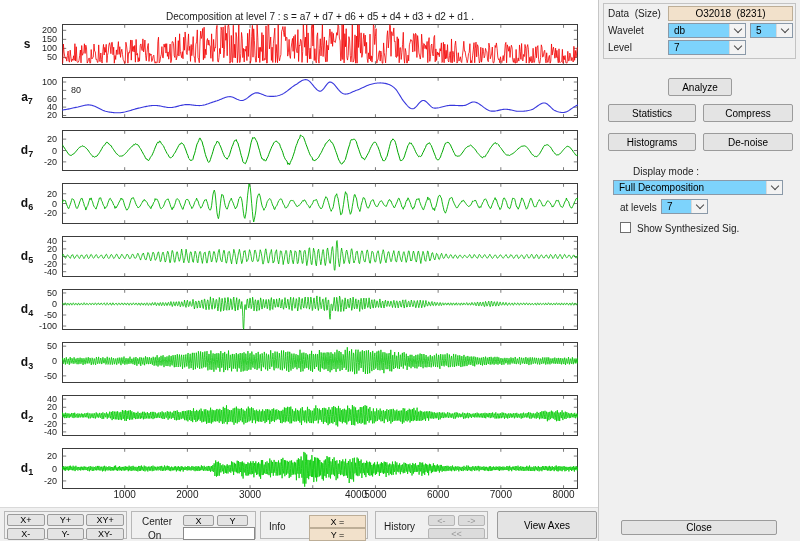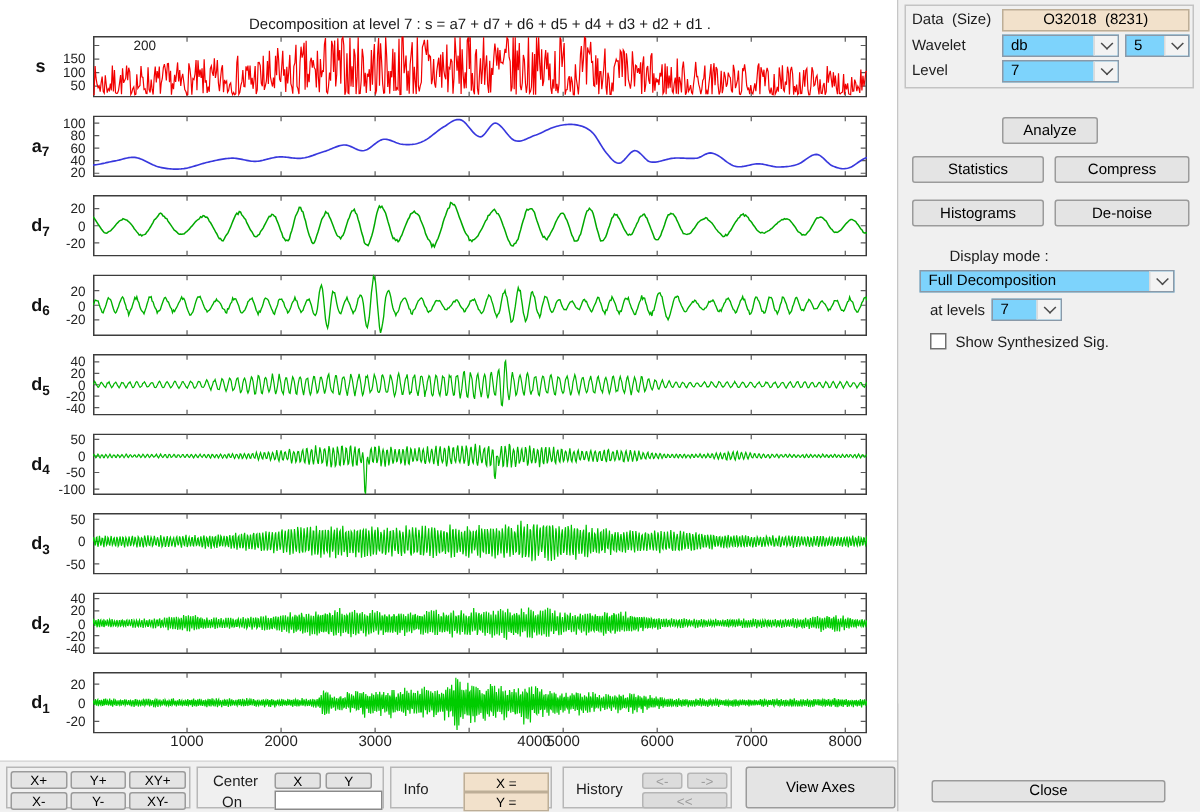--- a/index.html
+++ b/index.html
@@ -64,21 +64,21 @@
 </style>
 </head>
 <body>
 
 <div class="app">
 
   <div class="plot-region">
     <div class="plot-title">Decomposition at level 7 : s = a7 + d7 + d6 + d5 + d4 + d3 + d2 + d1 .</div>
     <div id="plots-area">
         <div class="plot-label" style="top: 36.5px;"><span>s</span></div>
-        <div class="ytick" style="top: 25.3216px; padding-left: 47px;">200</div>
+        <div class="ytick" style="top: 25.3216px;">200</div>
         <div class="ytick" style="top: 34.3524px;">150</div>
         <div class="ytick" style="top: 43.3833px;">100</div>
         <div class="ytick" style="top: 52.4141px;">50</div>
         <svg class="plot-svg" width="516" height="41" viewBox="0 0 516 41" style="left: 62px; top: 24px;">
           <rect x="0.5" y="0.5" width="515" height="40" fill="none" stroke="#3c3c3c" stroke-width="1"></rect>
           <line x1="62.689831126230104" y1="0.5" x2="62.689831126230104" y2="3.8" stroke="#5a5a5a" stroke-width="0.8"></line>
           <line x1="62.689831126230104" y1="40.5" x2="62.689831126230104" y2="37.2" stroke="#5a5a5a" stroke-width="0.8"></line>
           <line x1="125.37966225246021" y1="0.5" x2="125.37966225246021" y2="3.8" stroke="#5a5a5a" stroke-width="0.8"></line>
           <line x1="125.37966225246021" y1="40.5" x2="125.37966225246021" y2="37.2" stroke="#5a5a5a" stroke-width="0.8"></line>
           <line x1="188.06949337869034" y1="0.5" x2="188.06949337869034" y2="3.8" stroke="#5a5a5a" stroke-width="0.8"></line>
@@ -98,21 +98,21 @@
           <line x1="0.5" y1="15.352422907488988" x2="4.2" y2="15.352422907488988" stroke="#5a5a5a" stroke-width="0.8"></line>
           <line x1="515.5" y1="15.352422907488988" x2="511.8" y2="15.352422907488988" stroke="#5a5a5a" stroke-width="0.8"></line>
           <line x1="0.5" y1="24.38325991189427" x2="4.2" y2="24.38325991189427" stroke="#5a5a5a" stroke-width="0.8"></line>
           <line x1="515.5" y1="24.38325991189427" x2="511.8" y2="24.38325991189427" stroke="#5a5a5a" stroke-width="0.8"></line>
           <line x1="0.5" y1="33.41409691629956" x2="4.2" y2="33.41409691629956" stroke="#5a5a5a" stroke-width="0.8"></line>
           <line x1="515.5" y1="33.41409691629956" x2="511.8" y2="33.41409691629956" stroke="#5a5a5a" stroke-width="0.8"></line>
           <polyline points="0.0,39.18 0.7,38.96 1.4,20.01 2.0,27.96 2.7,32.16 3.4,34.48 4.1,33.30 4.8,37.16 5.4,31.43 6.1,27.10 6.8,36.90 7.5,38.17 8.2,26.14 8.8,32.17 9.5,37.70 10.2,35.13 10.9,36.36 11.6,31.79 12.2,36.31 12.9,19.69 13.6,37.03 14.3,22.76 15.0,37.76 15.6,38.28 16.3,38.17 17.0,36.37 17.7,31.42 18.4,26.00 19.0,38.87 19.7,21.54 20.4,31.25 21.1,29.62 21.8,28.13 22.4,19.77 23.1,29.52 23.8,21.15 24.5,23.97 25.2,39.07 25.8,37.92 26.5,35.21 27.2,33.92 27.9,39.15 28.6,38.77 29.2,25.56 29.9,34.97 30.6,33.85 31.3,32.98 32.0,20.04 32.6,27.26 33.3,27.65 34.0,35.62 34.7,35.15 35.4,38.30 36.0,38.35 36.7,20.91 37.4,35.73 38.1,37.70 38.8,28.99 39.4,35.46 40.1,39.05 40.8,27.55 41.5,20.41 42.2,31.00 42.8,23.35 43.5,28.25 44.2,20.32 44.9,38.50 45.5,31.36 46.2,28.33 46.9,21.12 47.6,18.78 48.3,22.75 48.9,29.69 49.6,18.54 50.3,18.37 51.0,30.78 51.7,23.19 52.3,39.19 53.0,31.51 53.7,35.46 54.4,25.92 55.1,30.64 55.7,24.93 56.4,17.62 57.1,30.38 57.8,22.72 58.5,33.35 59.1,28.06 59.8,25.24 60.5,30.42 61.2,35.66 61.9,36.92 62.5,39.18 63.2,39.13 63.9,18.24 64.6,21.97 65.3,28.14 65.9,39.17 66.6,28.41 67.3,29.05 68.0,25.48 68.7,15.96 69.3,36.16 70.0,16.16 70.7,27.34 71.4,22.46 72.1,28.02 72.7,21.51 73.4,38.18 74.1,15.46 74.8,31.09 75.5,29.48 76.1,37.89 76.8,33.68 77.5,37.18 78.2,21.67 78.9,19.92 79.5,24.17 80.2,26.58 80.9,14.89 81.6,27.98 82.3,23.96 82.9,16.02 83.6,31.23 84.3,36.81 85.0,28.55 85.7,21.67 86.3,19.51 87.0,37.41 87.7,29.25 88.4,31.34 89.1,30.01 89.7,37.53 90.4,36.37 91.1,32.24 91.8,31.21 92.5,37.65 93.1,39.19 93.8,37.60 94.5,39.13 95.2,38.45 95.9,17.63 96.5,13.19 97.2,38.90 97.9,37.55 98.6,32.82 99.3,30.27 99.9,22.63 100.6,33.66 101.3,33.83 102.0,20.21 102.7,23.15 103.3,19.72 104.0,29.08 104.7,19.63 105.4,32.37 106.1,27.92 106.7,35.21 107.4,28.94 108.1,20.06 108.8,38.69 109.5,36.00 110.1,17.75 110.8,17.63 111.5,19.70 112.2,31.56 112.9,33.50 113.5,13.14 114.2,35.91 114.9,33.30 115.6,29.96 116.3,16.66 116.9,32.04 117.6,9.79 118.3,27.32 119.0,30.98 119.7,33.69 120.3,27.63 121.0,34.78 121.7,13.24 122.4,26.19 123.1,7.96 123.7,14.85 124.4,28.69 125.1,30.57 125.8,20.85 126.5,9.92 127.1,26.49 127.8,22.24 128.5,37.37 129.2,20.53 129.8,31.69 130.5,23.83 131.2,12.60 131.9,31.78 132.6,34.29 133.2,38.45 133.9,20.22 134.6,17.90 135.3,5.90 136.0,33.54 136.6,35.07 137.3,38.71 138.0,17.85 138.7,7.11 139.4,14.48 140.0,12.04 140.7,4.50 141.4,35.75 142.1,3.18 142.8,34.23 143.4,25.20 144.1,30.76 144.8,17.01 145.5,14.52 146.2,21.12 146.8,16.06 147.5,21.04 148.2,22.22 148.9,34.31 149.6,9.82 150.2,26.85 150.9,37.48 151.6,15.42 152.3,27.44 153.0,23.26 153.6,23.56 154.3,5.54 155.0,1.35 155.7,37.15 156.4,38.13 157.0,33.58 157.7,24.43 158.4,29.85 159.1,3.20 159.8,6.37 160.4,23.93 161.1,2.96 161.8,33.70 162.5,25.46 163.2,1.44 163.8,16.30 164.5,9.38 165.2,31.76 165.9,2.07 166.6,0.80 167.2,6.16 167.9,39.19 168.6,36.69 169.3,11.43 170.0,38.01 170.6,38.38 171.3,1.21 172.0,33.72 172.7,20.23 173.4,33.99 174.0,8.53 174.7,12.95 175.4,38.73 176.1,26.92 176.8,0.80 177.4,38.37 178.1,38.32 178.8,29.62 179.5,8.47 180.2,14.31 180.8,33.60 181.5,24.46 182.2,37.95 182.9,25.14 183.6,27.19 184.2,22.13 184.9,36.59 185.6,9.28 186.3,32.49 187.0,14.08 187.6,5.40 188.3,38.96 189.0,36.22 189.7,12.53 190.4,1.31 191.0,33.20 191.7,4.82 192.4,16.69 193.1,31.76 193.8,38.14 194.4,37.92 195.1,0.80 195.8,13.84 196.5,33.99 197.2,23.29 197.8,38.53 198.5,23.37 199.2,27.52 199.9,8.58 200.6,36.71 201.2,10.92 201.9,36.50 202.6,34.57 203.3,35.58 204.0,1.90 204.6,39.02 205.3,38.99 206.0,0.80 206.7,0.80 207.4,24.86 208.0,20.26 208.7,12.99 209.4,36.48 210.1,23.18 210.8,38.47 211.4,19.18 212.1,11.96 212.8,4.10 213.5,38.55 214.2,20.48 214.8,29.81 215.5,38.74 216.2,0.80 216.9,33.43 217.5,36.86 218.2,33.06 218.9,30.70 219.6,7.36 220.3,5.37 220.9,2.53 221.6,8.58 222.3,12.63 223.0,2.57 223.7,16.69 224.3,12.94 225.0,13.76 225.7,32.14 226.4,28.36 227.1,15.38 227.7,31.43 228.4,34.41 229.1,24.07 229.8,18.80 230.5,14.44 231.1,27.32 231.8,12.27 232.5,34.41 233.2,10.62 233.9,22.89 234.5,26.68 235.2,28.81 235.9,5.61 236.6,37.53 237.3,21.10 237.9,21.80 238.6,15.26 239.3,17.11 240.0,38.41 240.7,27.61 241.3,0.80 242.0,12.08 242.7,23.21 243.4,13.10 244.1,31.79 244.7,0.80 245.4,38.63 246.1,8.90 246.8,26.33 247.5,34.91 248.1,24.15 248.8,34.88 249.5,2.79 250.2,0.80 250.9,22.01 251.5,0.80 252.2,36.53 252.9,24.64 253.6,36.34 254.3,38.89 254.9,12.62 255.6,8.82 256.3,35.16 257.0,39.18 257.7,24.61 258.3,14.78 259.0,31.92 259.7,21.89 260.4,0.80 261.1,32.57 261.7,21.09 262.4,12.95 263.1,32.35 263.8,37.94 264.5,16.50 265.1,37.63 265.8,21.30 266.5,25.93 267.2,14.30 267.9,5.03 268.5,10.06 269.2,19.79 269.9,7.77 270.6,22.31 271.3,9.33 271.9,17.65 272.6,17.57 273.3,18.44 274.0,14.08 274.7,8.61 275.3,11.23 276.0,1.06 276.7,2.26 277.4,14.11 278.1,16.90 278.7,36.93 279.4,33.91 280.1,0.80 280.8,35.51 281.5,0.80 282.1,38.95 282.8,9.69 283.5,22.75 284.2,4.66 284.9,33.37 285.5,36.09 286.2,31.34 286.9,12.64 287.6,15.89 288.3,31.31 288.9,37.87 289.6,31.96 290.3,0.80 291.0,38.12 291.7,36.92 292.3,34.01 293.0,10.83 293.7,39.19 294.4,12.03 295.1,39.19 295.7,0.80 296.4,23.51 297.1,0.80 297.8,18.27 298.5,29.12 299.1,8.82 299.8,33.36 300.5,29.94 301.2,15.49 301.8,9.34 302.5,22.15 303.2,11.09 303.9,29.50 304.6,18.35 305.2,34.38 305.9,38.64 306.6,28.83 307.3,35.05 308.0,10.08 308.6,36.73 309.3,31.82 310.0,38.12 310.7,31.47 311.4,0.80 312.0,2.65 312.7,20.57 313.4,12.66 314.1,4.64 314.8,39.14 315.4,35.97 316.1,35.70 316.8,28.71 317.5,26.73 318.2,37.08 318.8,27.03 319.5,30.54 320.2,39.17 320.9,39.18 321.6,18.91 322.2,28.53 322.9,33.09 323.6,38.92 324.3,28.15 325.0,12.03 325.6,6.74 326.3,23.93 327.0,15.29 327.7,0.80 328.4,1.49 329.0,32.31 329.7,7.66 330.4,10.59 331.1,11.76 331.8,3.95 332.4,17.45 333.1,17.01 333.8,32.94 334.5,33.52 335.2,12.77 335.8,32.42 336.5,14.78 337.2,38.76 337.9,23.78 338.6,23.76 339.2,35.44 339.9,28.66 340.6,20.30 341.3,8.29 342.0,33.95 342.6,39.15 343.3,24.49 344.0,28.22 344.7,38.96 345.4,38.90 346.0,31.08 346.7,36.91 347.4,20.74 348.1,18.36 348.8,15.47 349.4,16.84 350.1,16.55 350.8,28.04 351.5,9.63 352.2,10.74 352.8,27.36 353.5,9.31 354.2,10.56 354.9,33.48 355.6,11.58 356.2,17.04 356.9,28.88 357.6,31.91 358.3,35.07 359.0,28.99 359.6,10.16 360.3,20.38 361.0,33.60 361.7,19.45 362.4,20.03 363.0,24.63 363.7,21.36 364.4,25.25 365.1,17.48 365.8,38.63 366.4,18.96 367.1,13.63 367.8,37.34 368.5,32.35 369.2,21.39 369.8,19.99 370.5,29.43 371.2,31.95 371.9,13.38 372.6,11.44 373.2,37.84 373.9,24.91 374.6,36.46 375.3,27.94 376.0,30.96 376.6,28.83 377.3,32.69 378.0,24.60 378.7,27.02 379.4,18.87 380.0,38.53 380.7,37.27 381.4,18.27 382.1,38.80 382.8,20.13 383.4,35.00 384.1,26.32 384.8,34.43 385.5,20.66 386.2,36.88 386.8,38.00 387.5,31.59 388.2,27.67 388.9,38.53 389.5,14.96 390.2,38.89 390.9,27.31 391.6,30.55 392.3,37.69 392.9,21.63 393.6,17.10 394.3,26.07 395.0,39.09 395.7,37.54 396.3,28.71 397.0,36.94 397.7,35.55 398.4,32.79 399.1,37.78 399.7,38.55 400.4,31.80 401.1,26.00 401.8,17.28 402.5,27.11 403.1,26.97 403.8,32.13 404.5,34.73 405.2,38.72 405.9,35.36 406.5,29.61 407.2,28.33 407.9,19.69 408.6,38.83 409.3,36.58 409.9,38.85 410.6,31.85 411.3,25.89 412.0,18.67 412.7,38.77 413.3,24.19 414.0,18.11 414.7,32.88 415.4,20.69 416.1,22.22 416.7,32.61 417.4,38.99 418.1,36.87 418.8,23.25 419.5,38.18 420.1,34.71 420.8,23.91 421.5,27.30 422.2,33.87 422.9,31.70 423.5,24.40 424.2,26.83 424.9,27.79 425.6,36.20 426.3,37.72 426.9,19.16 427.6,23.13 428.3,34.77 429.0,32.16 429.7,29.12 430.3,23.06 431.0,38.67 431.7,38.98 432.4,36.68 433.1,21.48 433.7,23.41 434.4,18.95 435.1,24.62 435.8,33.15 436.5,35.63 437.1,34.82 437.8,38.73 438.5,32.78 439.2,37.66 439.9,38.54 440.5,35.55 441.2,31.55 441.9,36.77 442.6,29.11 443.3,20.08 443.9,18.38 444.6,38.86 445.3,20.80 446.0,23.60 446.7,27.24 447.3,22.46 448.0,33.44 448.7,25.14 449.4,21.22 450.1,23.90 450.7,35.53 451.4,38.36 452.1,34.32 452.8,38.97 453.5,39.14 454.1,25.43 454.8,38.81 455.5,37.44 456.2,33.90 456.9,37.12 457.5,20.94 458.2,27.51 458.9,35.34 459.6,19.51 460.3,35.91 460.9,36.95 461.6,30.45 462.3,32.51 463.0,20.48 463.7,24.73 464.3,39.06 465.0,23.13 465.7,20.58 466.4,25.21 467.1,39.18 467.7,33.34 468.4,37.39 469.1,32.37 469.8,38.99 470.5,38.14 471.1,24.26 471.8,38.38 472.5,38.28 473.2,31.36 473.8,22.77 474.5,33.79 475.2,22.99 475.9,21.63 476.6,35.57 477.2,39.19 477.9,39.10 478.6,33.42 479.3,20.83 480.0,23.49 480.6,33.18 481.3,32.42 482.0,27.78 482.7,26.29 483.4,34.70 484.0,38.90 484.7,28.79 485.4,38.12 486.1,38.33 486.8,32.91 487.4,31.39 488.1,39.19 488.8,37.05 489.5,19.97 490.2,31.06 490.8,25.89 491.5,23.19 492.2,28.75 492.9,34.23 493.6,24.11 494.2,33.55 494.9,26.37 495.6,34.70 496.3,38.81 497.0,24.82 497.6,38.29 498.3,38.47 499.0,37.59 499.7,37.31 500.4,25.35 501.0,39.16 501.7,31.90 502.4,35.65 503.1,31.49 503.8,38.61 504.4,38.84 505.1,39.07 505.8,27.30 506.5,36.84 507.2,36.73 507.8,29.08 508.5,31.21 509.2,36.72 509.9,33.43 510.6,34.88 511.2,38.00 511.9,22.31 512.6,36.34 513.3,26.46 514.0,33.40 514.6,29.19 515.3,23.75 516.0,23.59" fill="none" stroke="#f20000" stroke-width="0.8"></polyline>
         </svg>
         <div class="plot-label" style="top: 89.5px;"><span>a</span><span class="sub">7</span></div>
         <div class="ytick" style="top: 77.0204px;">100</div>
-        <div class="ytick" style="top: 85.3878px;">80</div>
+        <div class="ytick" style="top: 85.3878px; margin-left: 24px;">80</div>
         <div class="ytick" style="top: 93.7551px;">60</div>
         <div class="ytick" style="top: 102.122px;">40</div>
         <div class="ytick" style="top: 110.49px;">20</div>
         <svg class="plot-svg" width="516" height="41" viewBox="0 0 516 41" style="left: 62px; top: 77px;">
           <rect x="0.5" y="0.5" width="515" height="40" fill="none" stroke="#3c3c3c" stroke-width="1"></rect>
           <line x1="62.689831126230104" y1="0.5" x2="62.689831126230104" y2="3.8" stroke="#5a5a5a" stroke-width="0.8"></line>
           <line x1="62.689831126230104" y1="40.5" x2="62.689831126230104" y2="37.2" stroke="#5a5a5a" stroke-width="0.8"></line>
           <line x1="125.37966225246021" y1="0.5" x2="125.37966225246021" y2="3.8" stroke="#5a5a5a" stroke-width="0.8"></line>
           <line x1="125.37966225246021" y1="40.5" x2="125.37966225246021" y2="37.2" stroke="#5a5a5a" stroke-width="0.8"></line>
           <line x1="188.06949337869034" y1="0.5" x2="188.06949337869034" y2="3.8" stroke="#5a5a5a" stroke-width="0.8"></line>

